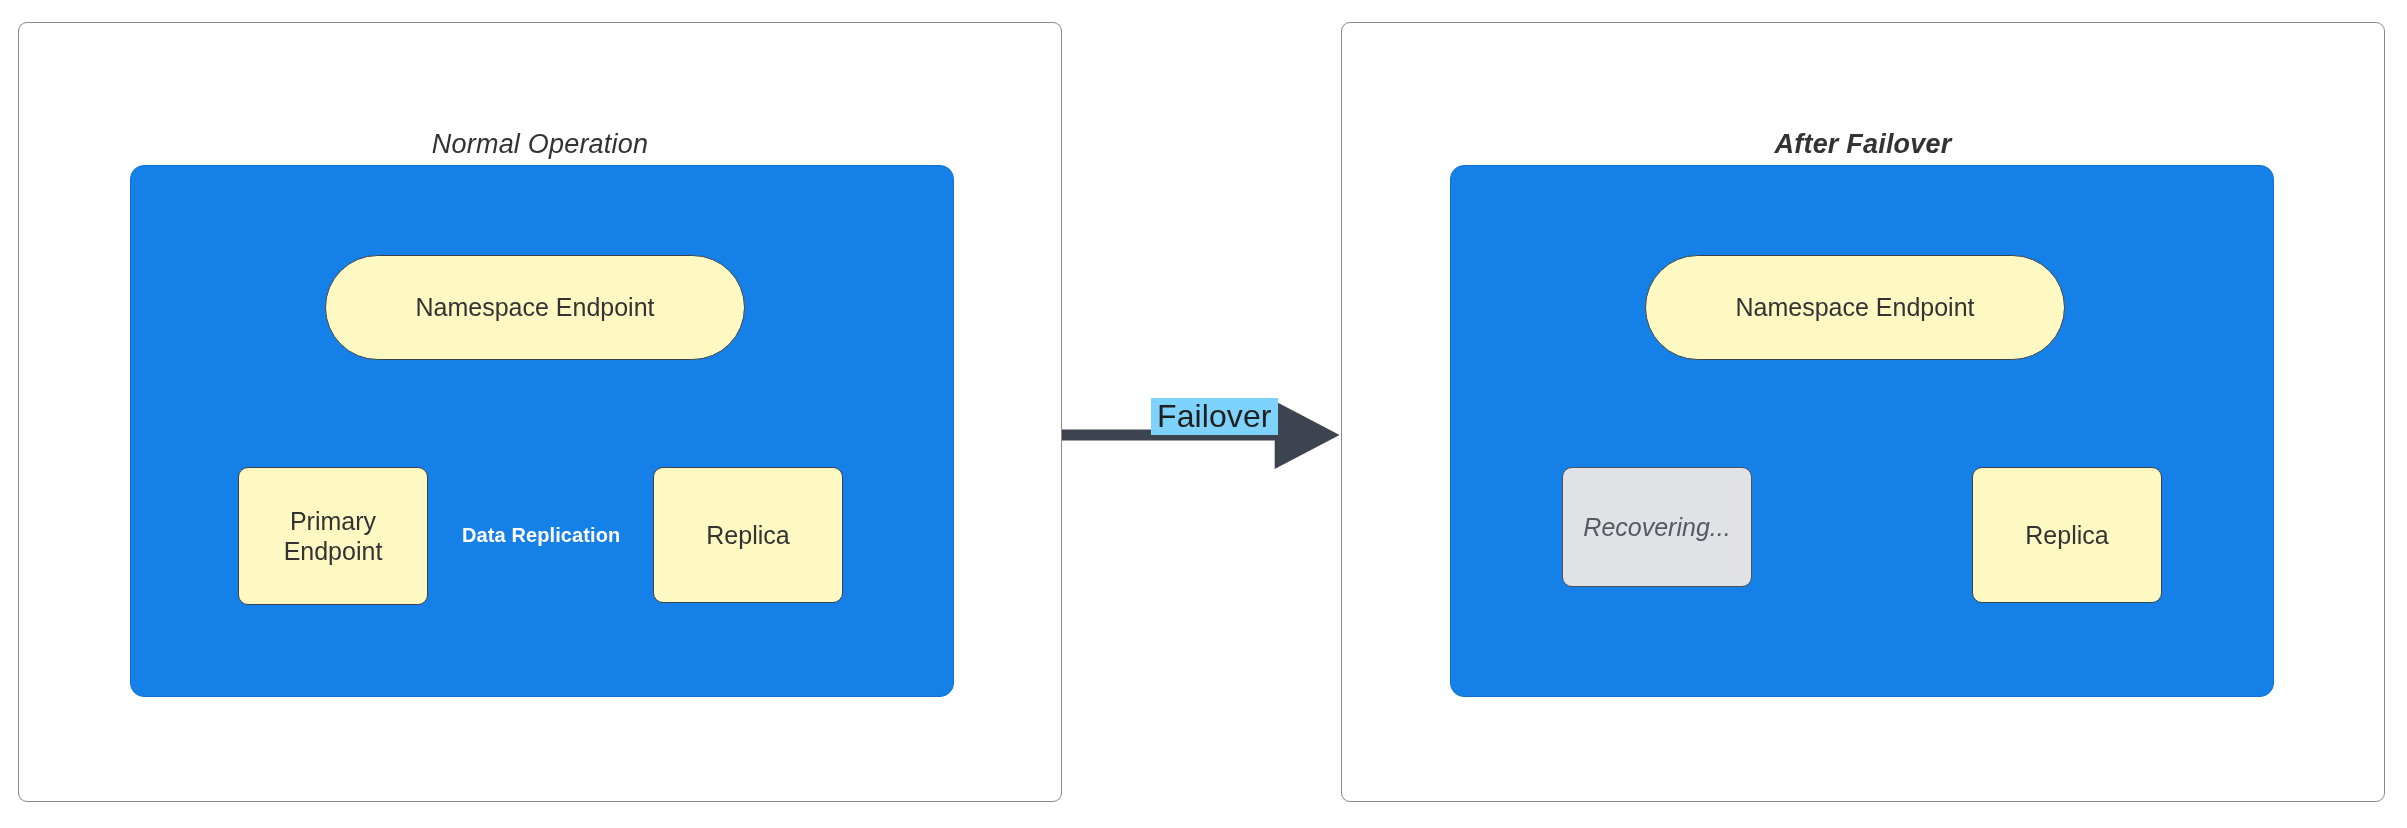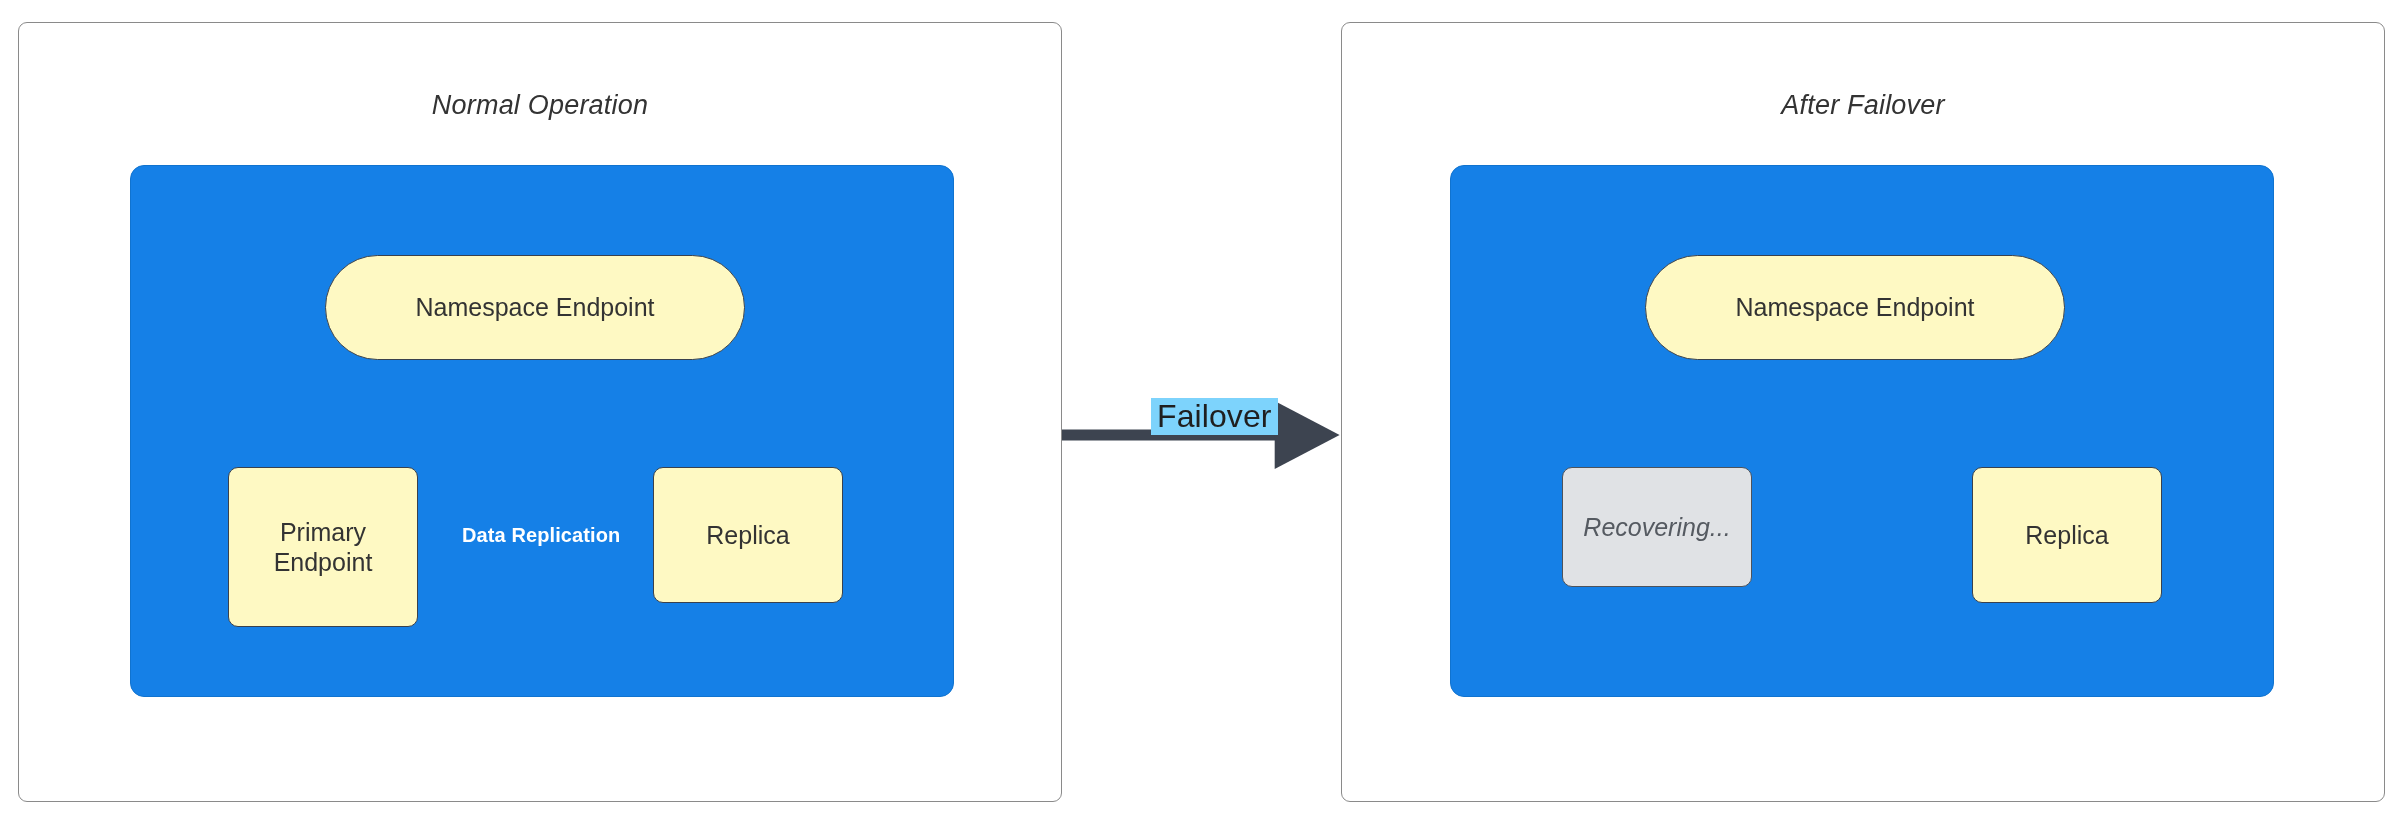--- a/index.html
+++ b/index.html
@@ -30,20 +30,21 @@
   }
   .panel-title {
     position: absolute;
     left: 0;
     right: 0;
     text-align: center;
     font-style: italic;
     font-size: 27px;
     color: #333333;
     letter-spacing: 0.2px;
+    margin-top: 39px;
   }
 
   
   .cluster {
     position: absolute;
     background: #1580e7;
     border: 1.5px solid #1073cf;
     border-radius: 14px;
     box-sizing: border-box;
   }
@@ -137,36 +138,36 @@
   <div class="panel" style="left:18px; top:22px; width:1044px; height:780px;"></div>
 
   <div class="panel-title" style="left:18px; top:90px; width:1044px;">Normal Operation</div>
 
   <div class="cluster" style="left:130px; top:165px; width:824px; height:532px;"></div>
 
   <div class="node pill" style="left:325px; top:255px; width:420px; height:105px;">
     <span>Namespace Endpoint</span>
   </div>
 
-  <div class="node rect" style="left:228px; top:467px; width:190px; height:160px; flex-direction:column;">
+  <div class="node rect" style="left:238px; top:467px; width:190px; height:138px; flex-direction:column;">
     <span>Primary</span>
     <span>Endpoint</span>
   </div>
 
   <div class="node rect" style="left:653px; top:467px; width:190px; height:136px;">
     <span>Replica</span>
   </div>
 
   <div class="edge-label" style="left:462px; top:524px;">Data Replication</div>
 
   <div class="edge-label dark" style="left:1151px; top:398px;">Failover</div>
 
   <div class="panel" style="left:1341px; top:22px; width:1044px; height:780px;"></div>
 
-  <div class="panel-title" style="left:1341px; top:90px; width:1044px;">After Failover</div>
+  <div class="panel-title" style="left:1341px; top:90px; width:1044px;font-weight:bold;">After Failover</div>
 
   <div class="cluster" style="left:1450px; top:165px; width:824px; height:532px;"></div>
 
   <div class="node pill" style="left:1645px; top:255px; width:420px; height:105px;">
     <span>Namespace Endpoint</span>
   </div>
 
   <div class="node rect recovering" style="left:1562px; top:467px; width:190px; height:120px;">
     <span>Recovering...</span>
   </div>

